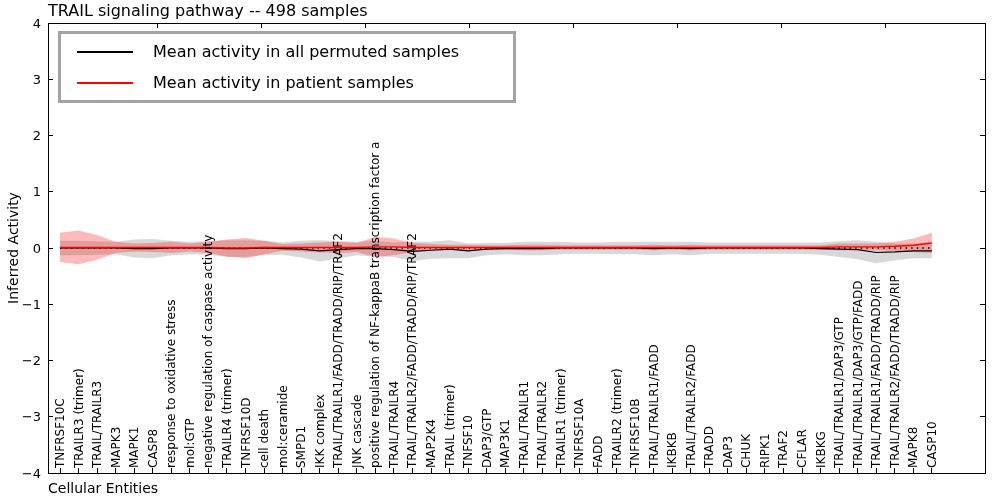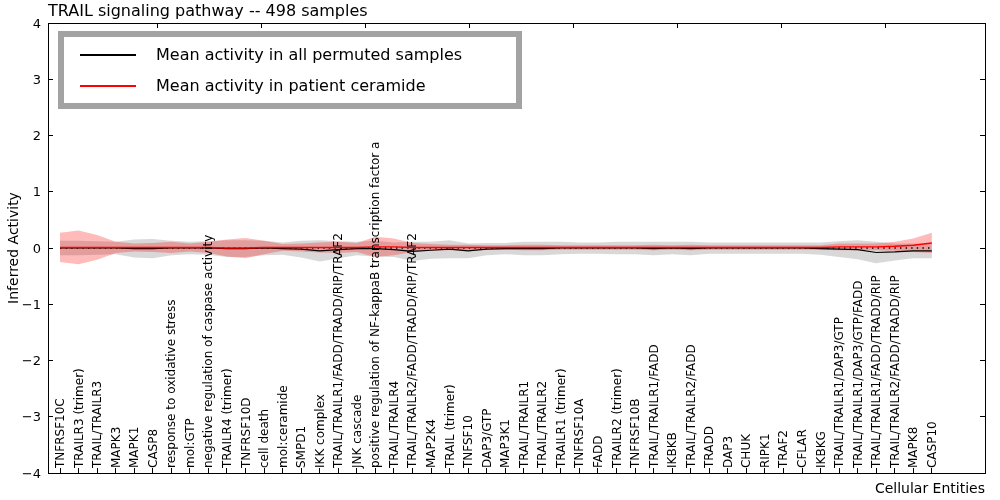--- a/index.html
+++ b/index.html
@@ -9,26 +9,26 @@
   }
   #title{
     position:absolute;left:48px;top:1px;width:937px;
     font-size:16px;color:#000;
   }
   #ylabel{
     position:absolute;left:-55px;top:238px;width:140px;height:20px;
     text-align:center;font-size:14px;color:#000;transform:rotate(-90deg);
   }
   #xlabel{
-    position:absolute;left:48px;top:480px;width:937px;text-align:right;
+    position:absolute;left:48px;top:480px;width:937px;text-align:left;
     font-size:14px;color:#000;
   }
   #legend{
     position:absolute;left:58px;top:31px;width:452px;
-    border:6px solid #a3a3a3;background:#ffffff;padding:2px 0;
+    border:3px solid #a3a3a3;background:#ffffff;padding:2px 0;
   }
   .legend-row{display:flex;align-items:center;height:31px;padding-left:16px;}
   .legend-line{display:inline-block;width:56px;height:0;border-top:2px solid #000;}
   .legend-label{margin-left:20px;font-size:16px;color:#000;}
   svg text{font-family:"DejaVu Sans","Liberation Sans",sans-serif;}
 </style>
 </head>
 <body>
 
 <div id="figure">
@@ -182,16 +182,16 @@
       </g>
     </svg>
 
   <div id="legend">
     <div class="legend-row">
       <span class="legend-line" id="legend-line-0" style="border-top-color: rgb(0, 0, 0);"></span>
       <span class="legend-label">Mean activity in all permuted samples</span>
     </div>
     <div class="legend-row">
       <span class="legend-line" id="legend-line-1" style="border-top-color: rgb(255, 0, 0);"></span>
-      <span class="legend-label">Mean activity in patient ceramide</span>
+      <span class="legend-label">Mean activity in patient samples</span>
     </div>
   </div>
 </div>
 
 </body></html>

